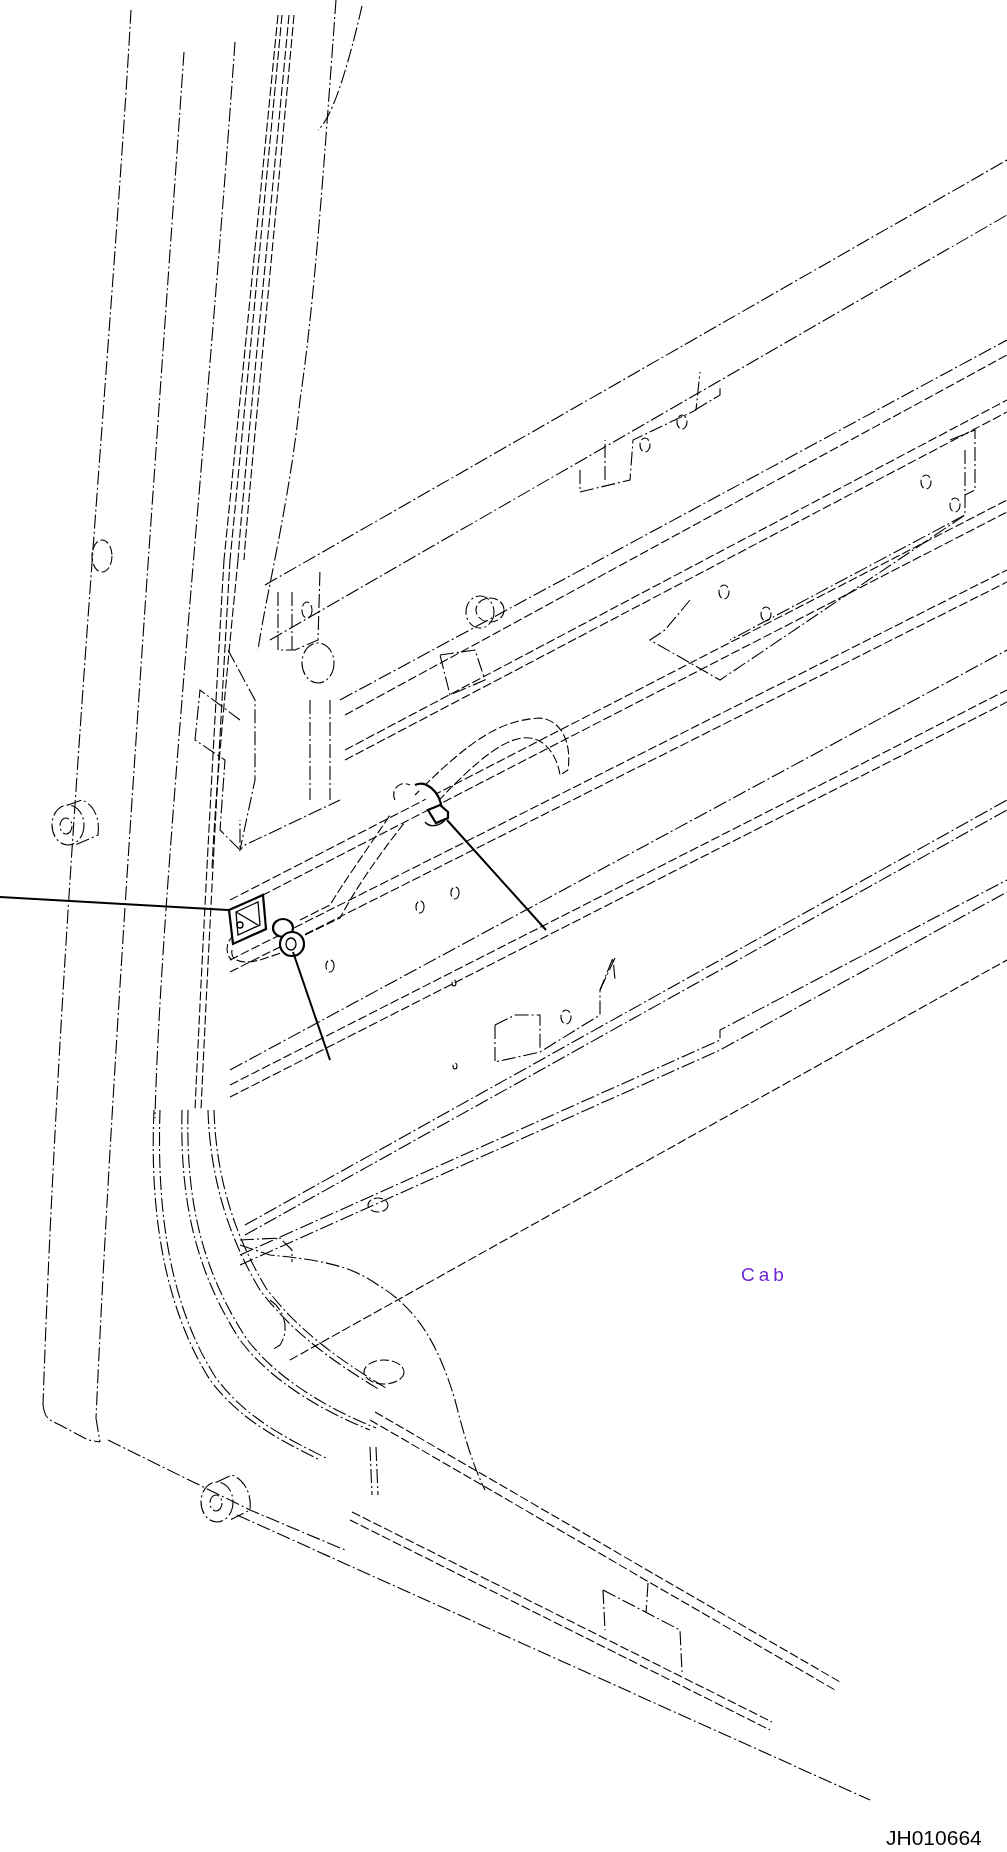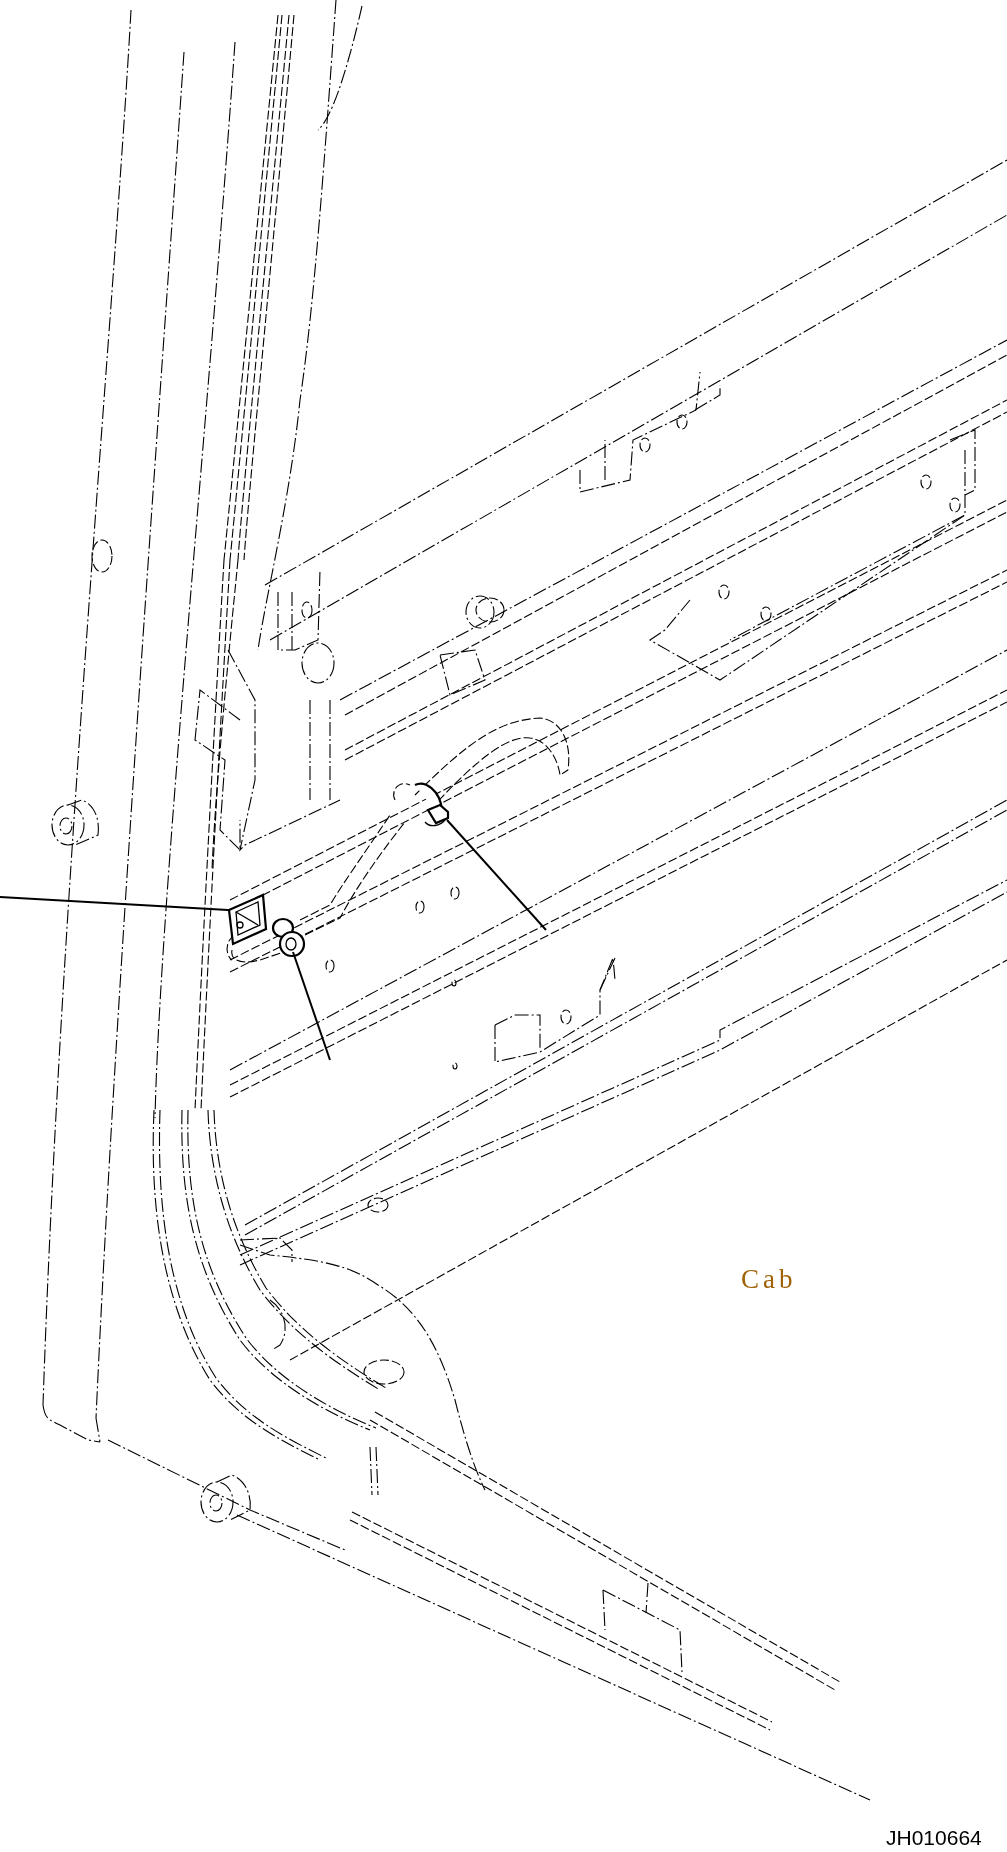--- a/index.html
+++ b/index.html
@@ -1,18 +1,18 @@
 <!DOCTYPE html>
 <html><head>
 <meta charset="utf-8">
 <style>
   html, body { margin: 0; padding: 0; background: #ffffff; }
   body { width: 1007px; height: 1852px; position: relative; overflow: hidden; font-family: "Liberation Sans", sans-serif; }
   #canvas { position: absolute; left: 0; top: 0; width: 1007px; height: 1852px; }
-  .label-cab { position: absolute; left: 741px; top: 1264px; font-family: Liberation Serif, serif; font-size: 27px; letter-spacing: 4px; color: #a16207; }
+  .label-cab { position: absolute; left: 741px; top: 1264px; font-family: Liberation Sans, sans-serif; font-size: 19px; letter-spacing: 4px; color: #6d28d9; }
   .label-fig { position: absolute; left: 886px; top: 1826px; font-family: "Liberation Sans", sans-serif; font-size: 21px; color: #000; }
   svg .ph { fill: none; stroke: #000; stroke-width: 1.1; stroke-dasharray: 14 3 2 3; }
   svg .ph2 { fill: none; stroke: #000; stroke-width: 1.1; stroke-dasharray: 9 3; }
   svg .solid { fill: none; stroke: #000; stroke-width: 1.3; }
   svg .leader { fill: none; stroke: #000; stroke-width: 2; }
   svg .part { fill: #fff; stroke: #000; stroke-width: 2.2; }
 </style>
 </head>
 <body>
 

